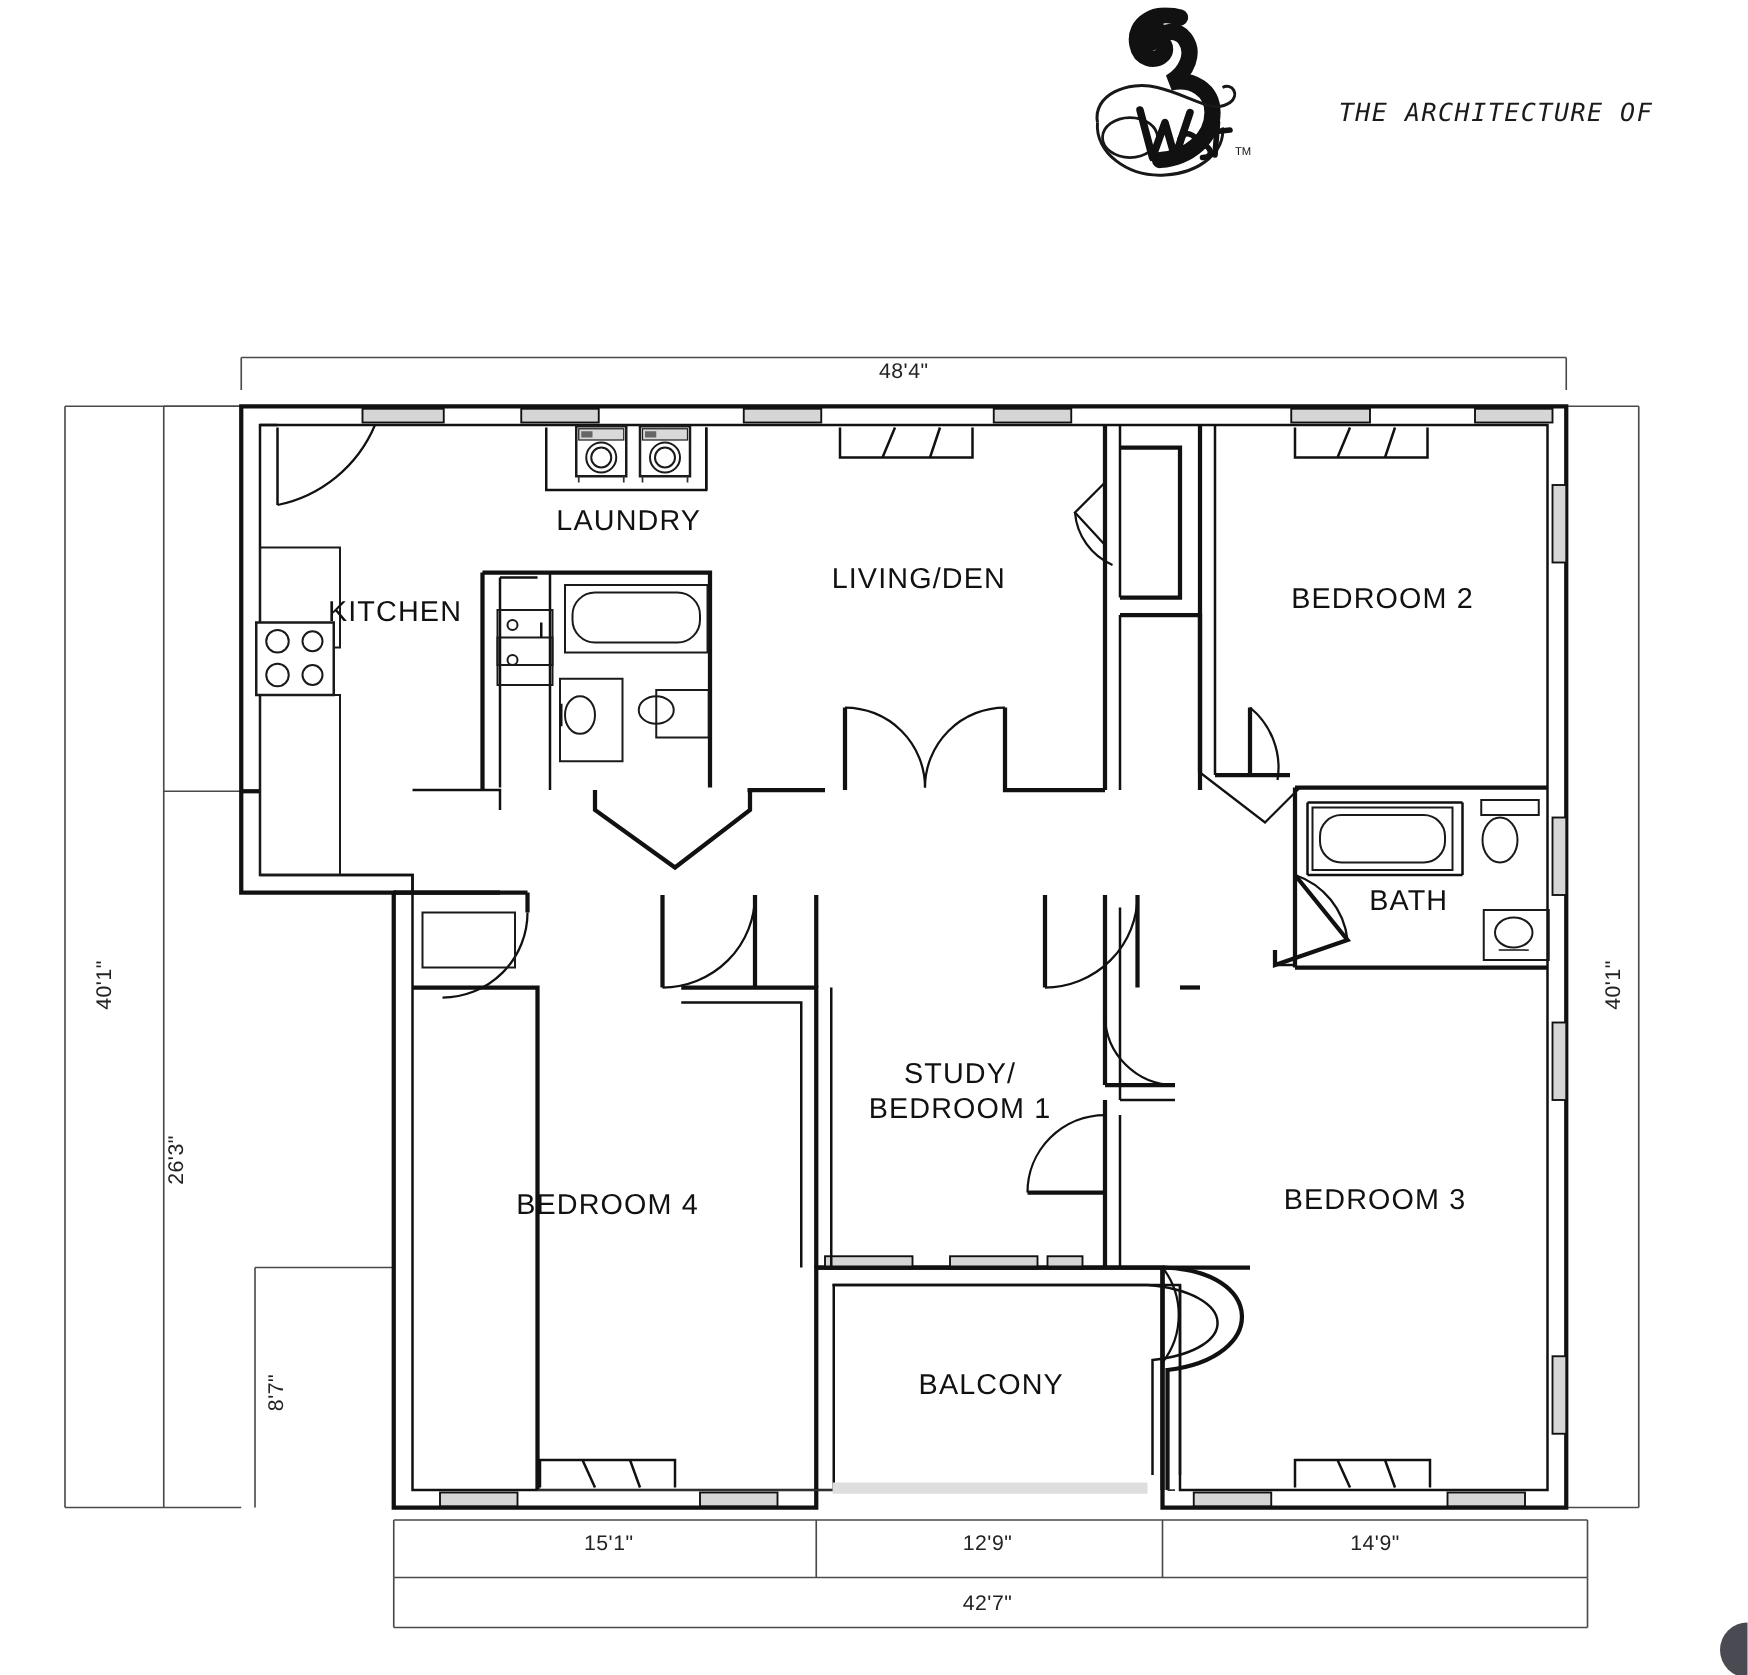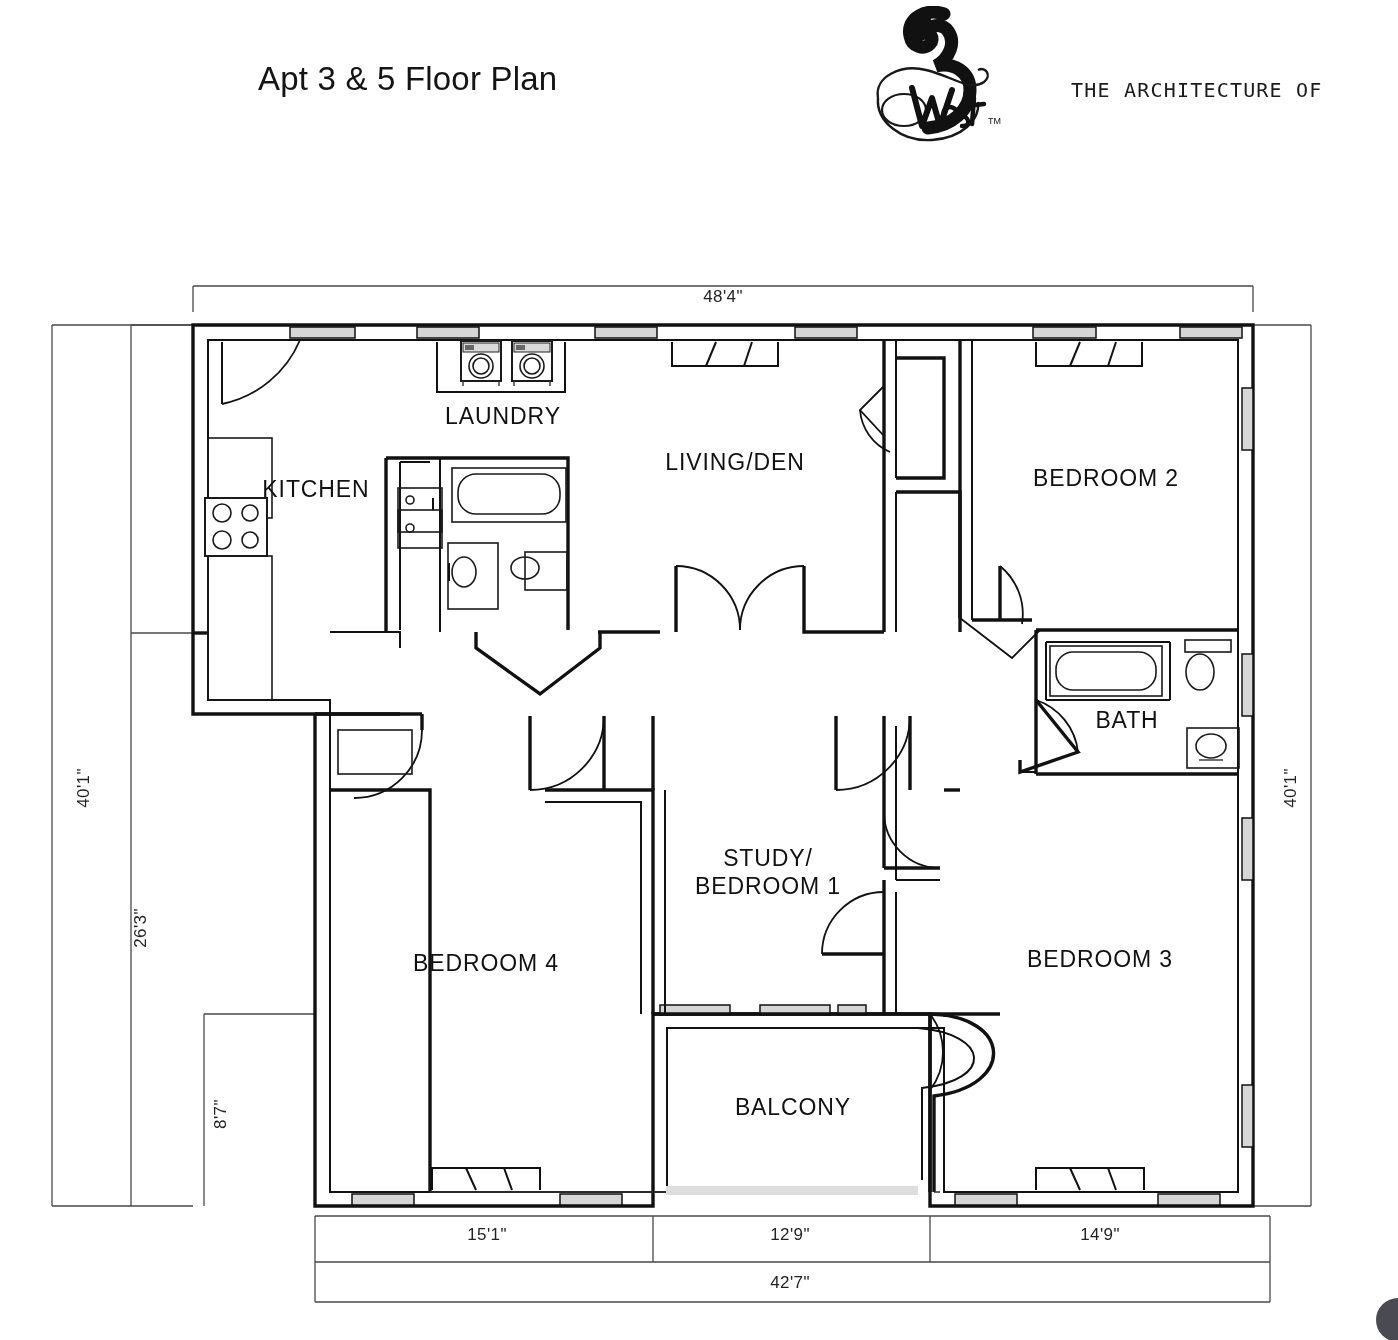--- a/index.html
+++ b/index.html
@@ -46,20 +46,21 @@
   }
   .brand-tag {
     position: absolute;
     left: 205px;
     top: 72px;
     font-family: "DejaVu Sans Mono", monospace;
     font-size: 20px;
     letter-spacing: 1.2px;
     color: #1b1b1b;
     white-space: nowrap;
+    font-style: italic;
   }
 
   
   .plan-wrap {
     position: absolute;
     left: 0;
     top: 0;
     width: 1398px;
     height: 1340px;
   }
@@ -86,21 +87,20 @@
     fill: #232323;
     letter-spacing: 0.4px;
     text-anchor: middle;
   }
   .corner-dot { fill: #4a4a52; }
 </style>
 </head>
 <body>
 
 <div class="header">
-  <div class="page-title">Apt 3 &amp; 5 Floor Plan</div>
 
   <div class="brand-block">
     <svg class="brand-logo" viewBox="0 0 190 140">
 
       <path d="M78 8 C60 2, 40 12, 44 30 C46 41, 58 44, 64 38 C69 33, 64 25, 58 27
                C62 18, 76 17, 82 25 C90 36, 84 52, 70 60
                C88 56, 104 66, 104 84 C104 104, 86 120, 62 122" fill="none" stroke="#111" stroke-width="13" stroke-linecap="round"></path>
       <path d="M56 14 C48 16, 44 24, 48 30" fill="none" stroke="#111" stroke-width="18" stroke-linecap="round"></path>
 
       <path d="M12 92 C8 70, 36 58, 60 64 C86 70, 104 86, 118 76 C126 70, 120 60, 112 64" fill="none" stroke="#181818" stroke-width="2.4"></path>

